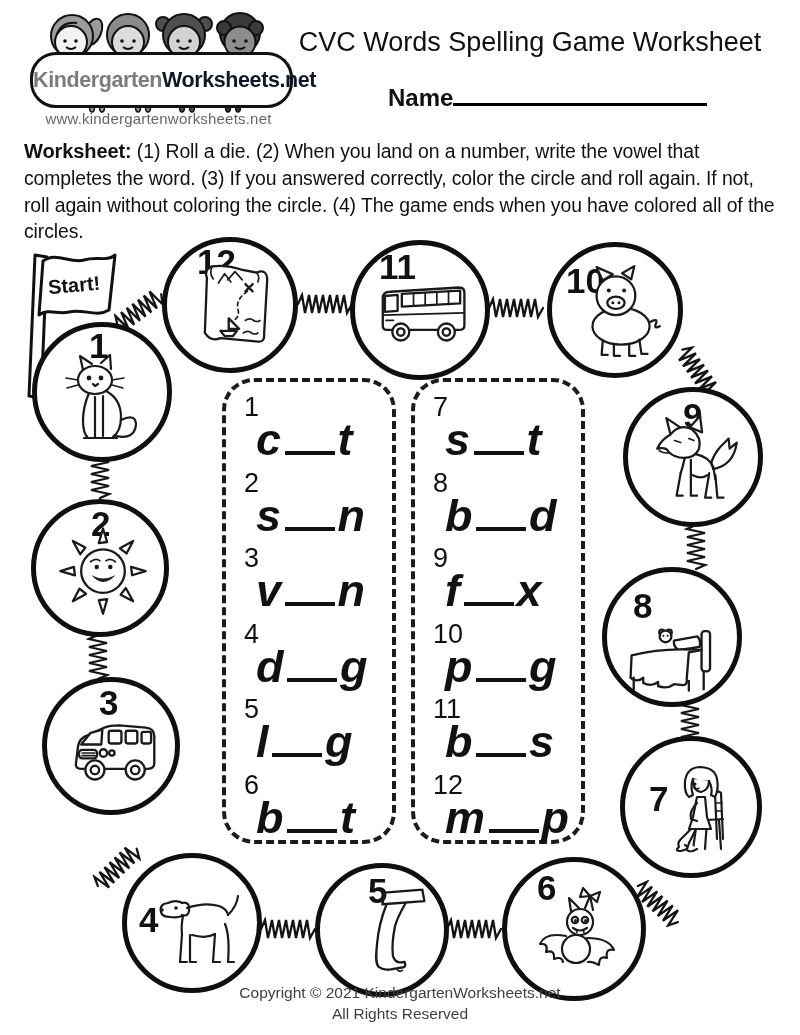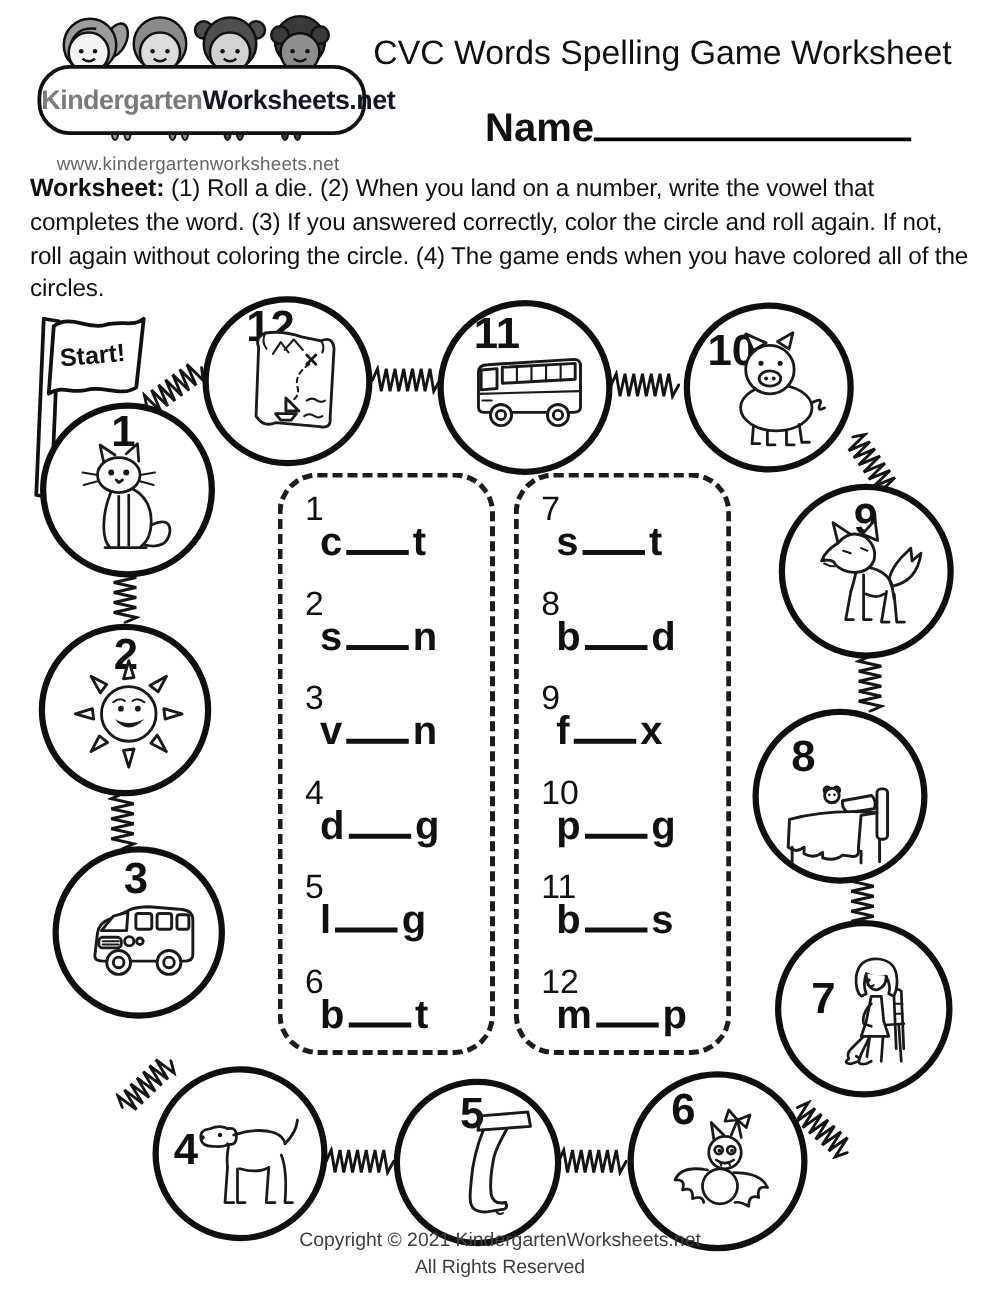--- a/index.html
+++ b/index.html
@@ -8,26 +8,26 @@
 
   
   .logo-kids{position:absolute;left:42px;top:8px;}
   .logo-box{position:absolute;left:30px;top:52px;width:257px;height:50px;background:#fff;
             border:3.5px solid #111;border-radius:26px;display:flex;align-items:center;
             justify-content:flex-start;font-size:21.5px;letter-spacing:-0.4px;white-space:nowrap;}
   .lb1{color:#7b7b7b;font-weight:700;}
   .lb2{color:#0f172a;font-weight:800;}
   .logo-feet{position:absolute;left:30px;top:101px;}
   .logo-url{position:absolute;left:30px;top:110px;width:257px;text-align:center;
-            font-size:15px;color:#666;letter-spacing:0.2px;margin-top:13px;}
+            font-size:15px;color:#666;letter-spacing:0.2px;}
 
   
   .title{position:absolute;left:296px;top:27px;width:468px;text-align:center;
          font-size:27px;font-weight:500;}
-  .name-row{position:absolute;left:388px;top:84px;font-size:32px;font-weight:600;}
+  .name-row{position:absolute;left:388px;top:84px;font-size:24px;font-weight:600;}
   .name-line{display:inline-block;width:254px;border-bottom:3.5px solid #000;}
 
   .directions{position:absolute;left:24px;top:138px;width:760px;margin:0;
               font-size:19.4px;line-height:1.36;letter-spacing:-0.1px;}
   .directions b{font-size:20px;}
 
   
   .flag{position:absolute;left:22px;top:248px;width:100px;height:155px;}
   .flag-label{position:absolute;left:26px;top:26px;font-size:20px;font-weight:700;
               transform:rotate(-5deg);}
@@ -48,21 +48,21 @@
   .spring polyline{stroke:#141414;stroke-width:2.3;fill:none;stroke-linecap:round;}
   .rot{transform-origin:4px 12px;}
 
   
   .panel{position:absolute;top:378px;width:174px;height:466px;box-sizing:border-box;
          border:4.5px dashed #1c1c1c;border-radius:32px;background:#fff;padding:12px 0 0 12px;}
   .panel-left{left:222px;}
   .panel-right{left:411px;}
   .wrow{height:75.5px;}
   .wnum{display:block;font-size:27px;line-height:1;margin-left:6px;font-weight:500;}
-  .word{margin:-4px 0 0 18px;font-size:32px;font-weight:700;line-height:1;letter-spacing:0.5px;}
+  .word{margin:-4px 0 0 18px;font-size:45px;font-weight:700;line-height:1;letter-spacing:0.5px;font-style:italic;}
   .blank{display:inline-block;width:50px;height:0;border-bottom:4px solid #111;margin:0 3px;}
 
   
   .footer{position:absolute;left:0;top:983px;width:800px;text-align:center;
           font-size:15.5px;color:#3f3f3f;line-height:1.35;}
 </style>
 </head>
 <body>
 
 <div class="page">

